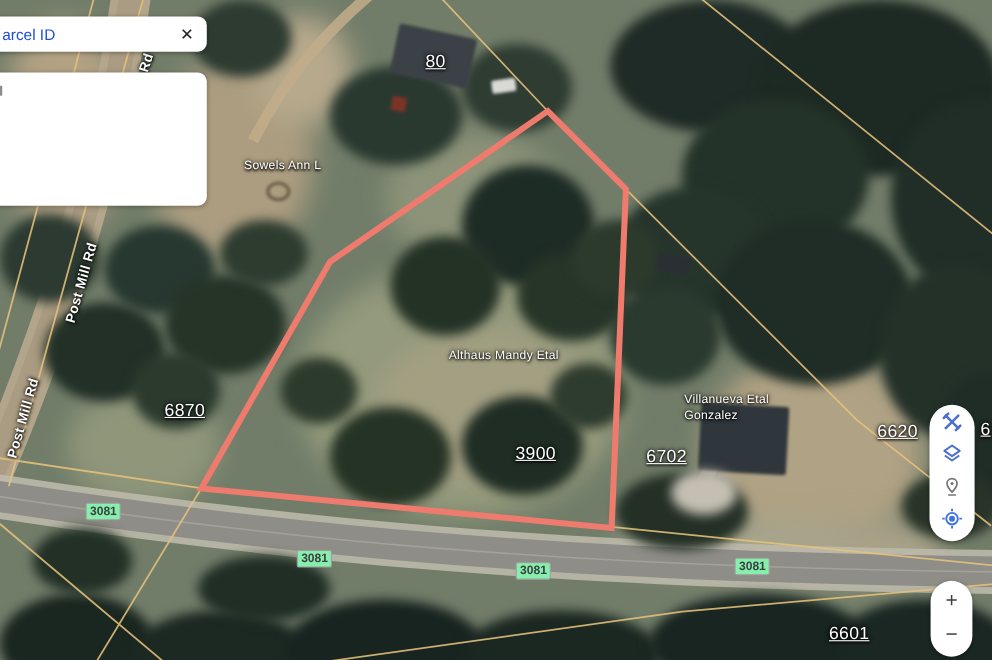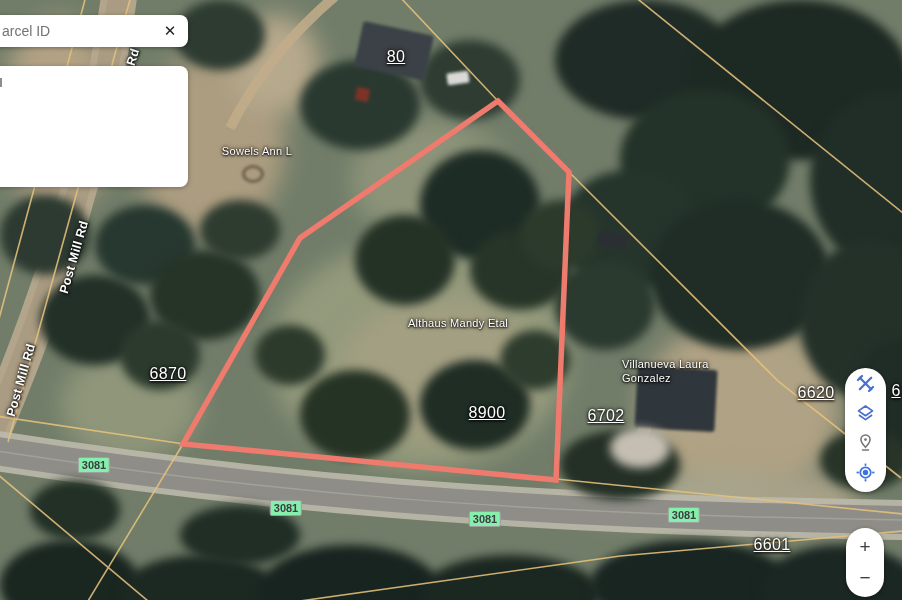--- a/index.html
+++ b/index.html
@@ -21,21 +21,21 @@
   .road-label{font-weight:bold;font-size:12.5px;}
   .owner2{transform:translate(0,-50%);line-height:13.5px;}
   .badge{position:absolute;transform:translate(-50%,-50%);background:#86efac;
     border:1px solid #9e9e9e;border-radius:2px;padding:0 3px;line-height:14px;
     font-size:11px;font-weight:bold;color:#3c4043;}
   
   .search-box{position:absolute;left:-36px;top:15px;width:224px;height:32px;
     background:#fff;border-radius:8px;box-shadow:0 1px 4px rgba(0,0,0,.35);
     display:flex;align-items:center;}
   .search-text{position:absolute;left:38px;top:0;height:32px;line-height:32px;
-    font-size:14px;color:#737373;}
+    font-size:14px;color:#1d4ed8;}
   .close-btn{position:absolute;right:6px;top:4px;width:24px;height:24px;
     display:flex;align-items:center;justify-content:center;font-size:15px;
     color:#202124;cursor:pointer;}
   .suggest-panel{position:absolute;left:-36px;top:66px;width:224px;height:121px;
     background:#fff;border-radius:8px;box-shadow:0 1px 5px rgba(0,0,0,.3);}
   .suggest-sliver{position:absolute;left:0;top:78px;width:2px;height:9px;background:#8d8d8d;}
   .ctrl-pill{position:absolute;left:845px;top:368px;width:41px;height:124px;
     background:#fff;border-radius:21px;box-shadow:0 1px 4px rgba(0,0,0,.35);
     display:flex;flex-direction:column;align-items:center;justify-content:space-evenly;}
   .ctrl-btn{width:24px;height:24px;display:flex;align-items:center;justify-content:center;cursor:pointer;}
@@ -136,30 +136,30 @@
       <path d="M 300,601 L 620,556 L 903,531"></path>
       <path d="M -4,473 L 148,601"></path>
     </g>
     <polygon fill="none" stroke="#ee7b6e" stroke-width="5.5" stroke-linejoin="miter" points="498,101 569,172 556,480 183,444 300,238"></polygon>
   </svg>
 
   <div class="lay">
     <div class="map-label" style="left:257px;top:151px;">Sowels Ann L</div>
     <div class="map-label" style="left:428px;top:323px;margin-left:30px;">Althaus Mandy Etal</div>
     <div class="map-label owner2" style="left:622px;top:371px;">
-      <div>Villanueva Laura</div>
+      <div>Villanueva Etal</div>
       <div>Gonzalez</div>
     </div>
 
     <div class="map-label parcel-num" style="left:396px;top:57px;">80</div>
     <div class="map-label parcel-num" style="left:168px;top:374px;">6870</div>
-    <div class="map-label parcel-num" style="left:487px;top:413px;">8900</div>
+    <div class="map-label parcel-num" style="left:487px;top:413px;">3900</div>
     <div class="map-label parcel-num" style="left:606px;top:416px;">6702</div>
     <div class="map-label parcel-num" style="left:816px;top:393px;">6620</div>
-    <div class="map-label parcel-num" style="left:756px;top:545px;padding-left:32px;">6601</div>
+    <div class="map-label parcel-num" style="left:756px;top:577px;padding-left:32px;">6601</div>
     <div class="map-label parcel-num" style="left:896px;top:391px;">6</div>
 
     <div class="map-label road-label" style="left:74px;top:257px;transform:translate(-50%,-50%) rotate(-74deg);">Post Mill Rd</div>
     <div class="map-label road-label" style="left:21px;top:380px;transform:translate(-50%,-50%) rotate(-74deg);">Post Mill Rd</div>
     <div class="map-label road-label" style="left:133px;top:57px;transform:translate(-50%,-50%) rotate(-72deg);">Rd</div>
 
     <div class="badge" style="left:94px;top:465px;">3081</div>
     <div class="badge" style="left:286px;top:508px;">3081</div>
     <div class="badge" style="left:485px;top:519px;">3081</div>
     <div class="badge" style="left:684px;top:515px;">3081</div>

